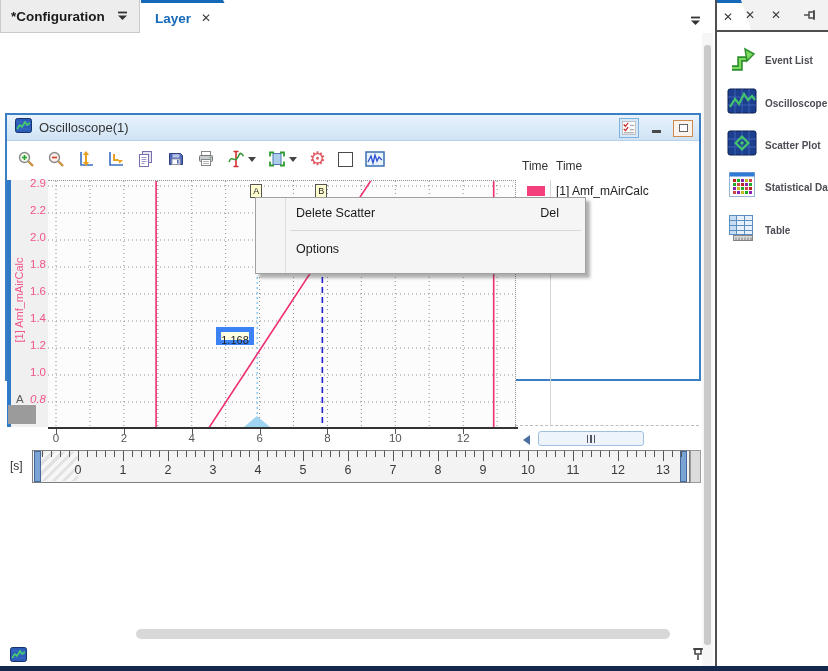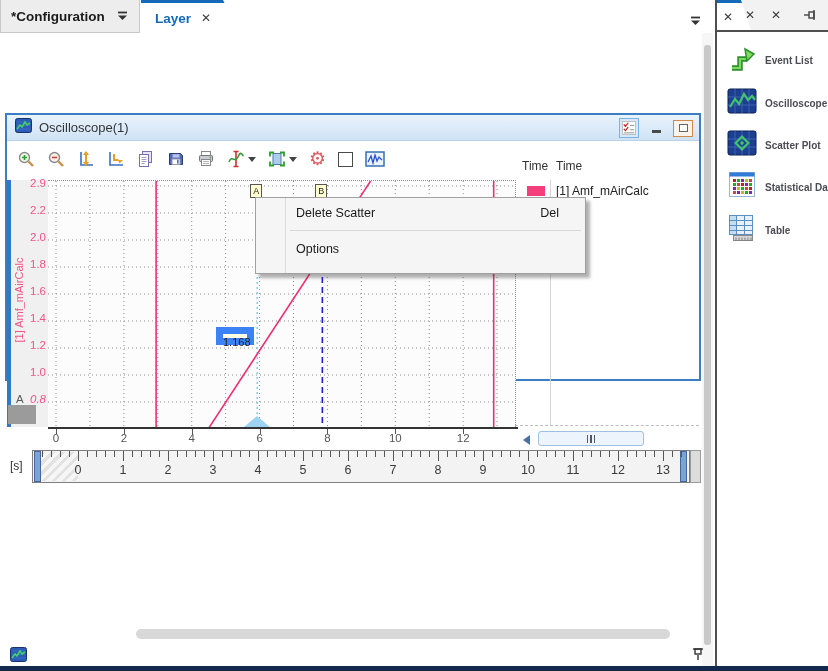--- a/index.html
+++ b/index.html
@@ -49,21 +49,21 @@
   .axis-handle { position:absolute; left:1px; top:290px; width:28px; height:19px; background:#9b9b9b; cursor:pointer; }
 
   #plot { position:absolute; left:41px; top:65px; width:468px; height:247px; background:#fcfcfc;
           border-top:1px dotted #909090; border-right:1px dotted #909090; }
   #plot svg { position:absolute; left:0; top:0; }
   .grid { stroke:#8e8e8e; stroke-width:1; stroke-dasharray:1,3; }
   .cursor-flag { position:absolute; width:12px; height:14px; background:#ffffd2; border:1px solid #555;
                  font-size:9px; text-align:center; line-height:13px; color:#222; cursor:ew-resize; z-index:3; }
   .cursor-tri { position:absolute; width:0; height:0; border-left:13px solid transparent;
                 border-right:13px solid transparent; border-bottom:11px solid #9fd4f1; bottom:0; }
-  .value-tip { position:absolute; width:38px; height:18px; background:#ffffe1; border:7px solid #3b82f6;
+  .value-tip { position:absolute; width:38px; height:18px; background:#ffffe1; border:5px solid #3b82f6;
                font-size:11px; color:#222; text-align:center; line-height:16px; z-index:2; }
 
   .xaxis-line { position:absolute; left:41px; top:312px; width:470px; height:2px; background:#333; }
   .xtick { position:absolute; top:314px; width:1px; height:5px; background:#555; }
   .xlab { position:absolute; top:317px; width:26px; text-align:center; font-size:11.5px; color:#555; }
 
   
   .leg-head { position:absolute; top:44px; font-size:12px; color:#333; }
   .leg-swatch { position:absolute; left:520px; top:71px; width:18px; height:10px; cursor:pointer; }
   .leg-name { position:absolute; left:549px; top:69px; font-size:12px; color:#222; white-space:nowrap; }

